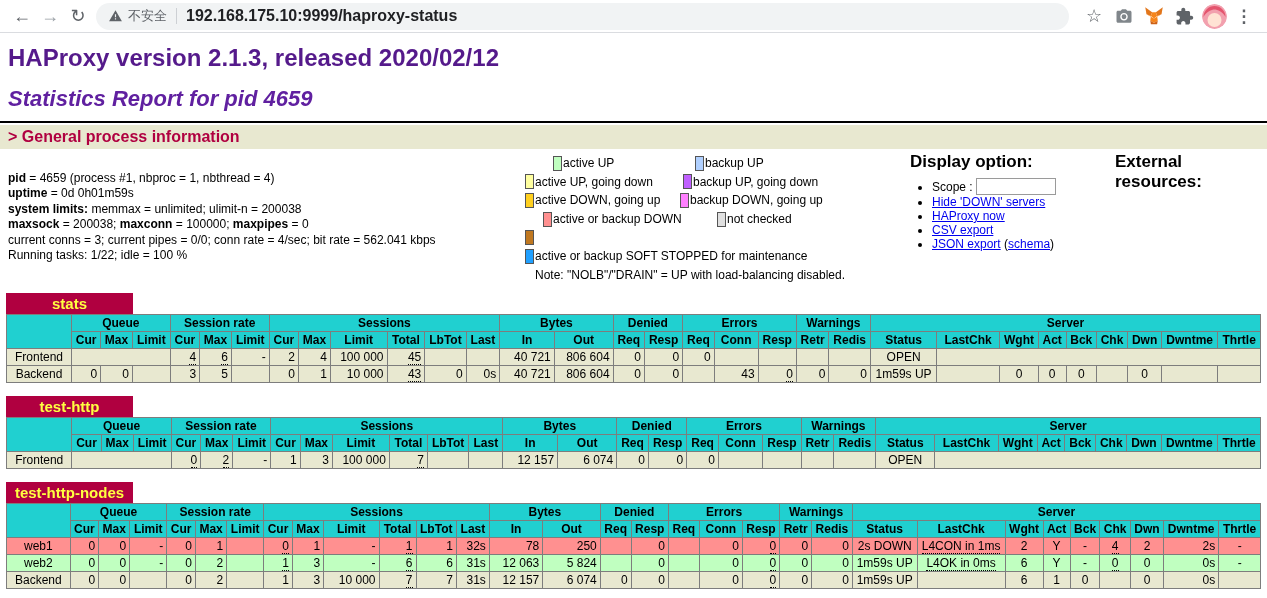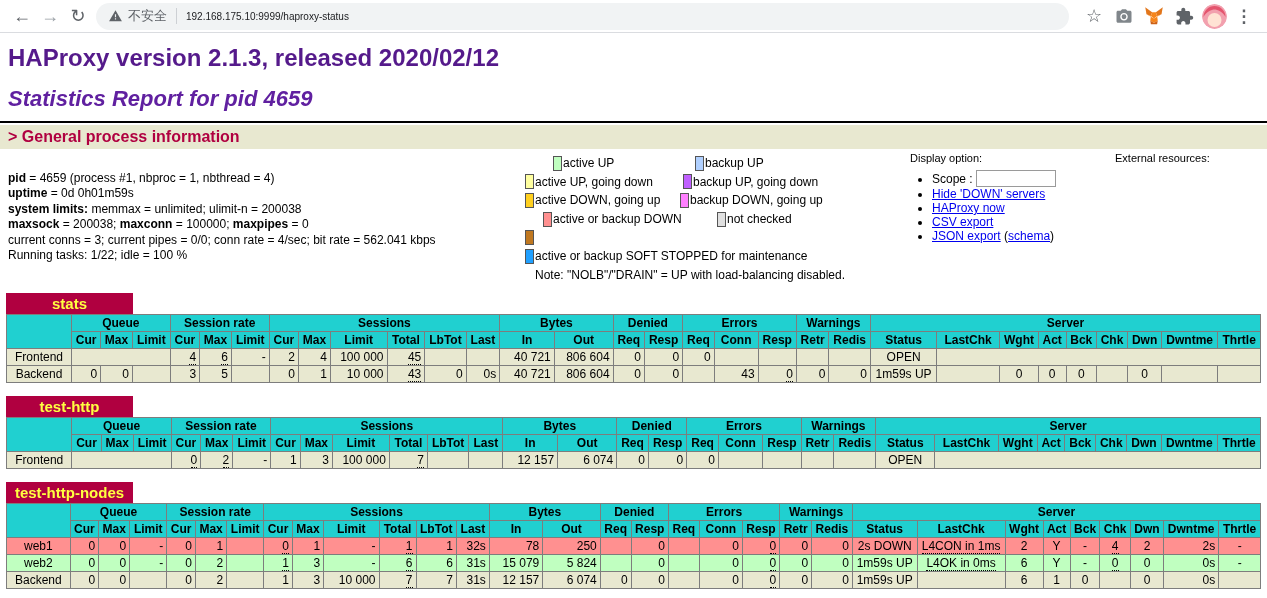--- a/index.html
+++ b/index.html
@@ -13,21 +13,21 @@
   
   .chrome{height:33px;display:flex;align-items:center;padding:0 8px;background:#fff;
     border-bottom:1px solid #dadce0;}
   .navbtn{width:28px;height:28px;display:flex;align-items:center;justify-content:center;
     font-size:18px;color:#5f6368;border-radius:50%;flex:0 0 auto;cursor:pointer;}
   .navbtn.fwd{color:#9aa0a6;}
   .omnibox{flex:1;height:27px;background:#f1f3f4;border-radius:14px;display:flex;
     align-items:center;padding:0 12px;margin:0 8px 0 4px;min-width:0;text-align:right;}
   .secchip{display:flex;align-items:center;gap:5px;color:#5f6368;font-size:13px;flex:0 0 auto;}
   .omni-div{width:1px;height:16px;background:#cdd0d4;margin:0 9px;flex:0 0 auto;}
-  .urltext{font-size:10px;color:#202124;white-space:nowrap;overflow:hidden;}
+  .urltext{font-size:16px;color:#202124;white-space:nowrap;overflow:hidden;font-weight:bold;}
   .chromeicon{width:30px;height:28px;display:flex;align-items:center;justify-content:center;
     flex:0 0 auto;color:#5f6368;cursor:pointer;}
   .star{font-size:18px;margin-left:2px;}
   .dots{font-size:17px;font-weight:bold;letter-spacing:0;}
   .avatar{width:25px;height:25px;border-radius:50%;overflow:hidden;flex:0 0 auto;}
   
   h1{font-size:24px;margin:11px 8px 0;font-weight:bold;}
   h1 a{color:var(--h1-link);text-decoration:none;}
   h2{font-size:22px;font-style:italic;font-weight:bold;color:var(--h2);margin:14px 8px 9px;}
   hr.hr{border:0;border-top:2px solid #000;margin:0;}
@@ -36,21 +36,21 @@
   
   .info-row{display:flex;padding:2px 6px 0;align-items:flex-start;}
   .proc{width:519px;padding:20px 0 0 2px;line-height:15.4px;}
   .legend{width:385px;padding-top:3px;}
   .lg-row{display:flex;align-items:center;height:18.6px;}
   .lg-item{display:inline-flex;align-items:center;}
   .lg-swatch{display:inline-block;width:9px;height:15px;border:1px solid #555;margin-right:1px;flex:0 0 auto;}
   .lg-note{width:330px;text-align:center;margin-top:2px;}
   .disp{width:205px;}
   .ext{flex:1;}
-  .col-title{font-weight:normal;font-size:11px;padding-top:1px;}
+  .col-title{font-weight:bold;font-size:17px;padding-top:1px;}
   .opt-list{margin:6px 0 0 22px;padding:0;}
   .opt-list li{}
   a.lnk{color:var(--link);text-decoration:underline;cursor:pointer;}
   .scope-input{width:80px;height:17px;border:1px solid #9a9a9a;font-size:12px;padding:0 2px;}
   
   #tables{padding:4px 6px 8px;}
   .pxsec{margin:7px 0 13px;}
   .pxtab{display:block;width:127px;background:var(--proxy-tab-bg);color:var(--proxy-tab-fg);
     font-weight:bold;font-size:15px;text-align:center;padding:2px 4px;cursor:pointer;}
   table.tbl{width:100%;border-collapse:collapse;table-layout:auto;}
@@ -476,21 +476,21 @@
             <td>-</td>
             <td>0</td>
             <td>2</td>
             <td></td>
             <td><span class="u">1</span></td>
             <td>3</td>
             <td>-</td>
             <td><span class="u">6</span></td>
             <td>6</td>
             <td>31s</td>
-            <td>15 079</td>
+            <td>12 063</td>
             <td>5 824</td>
             <td></td>
             <td>0</td>
             <td></td>
             <td>0</td>
             <td><span class="u">0</span></td>
             <td>0</td>
             <td>0</td>
             <td class="ac">1m59s UP</td>
             <td class="ac"><span class="u">L4OK in 0ms</span></td>

